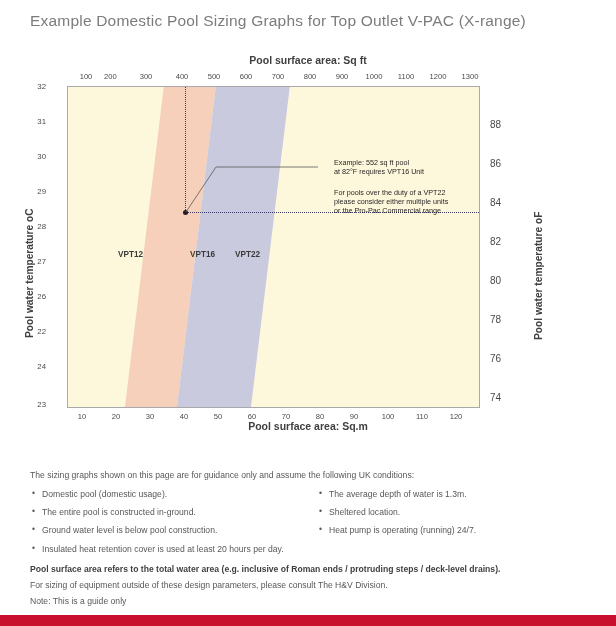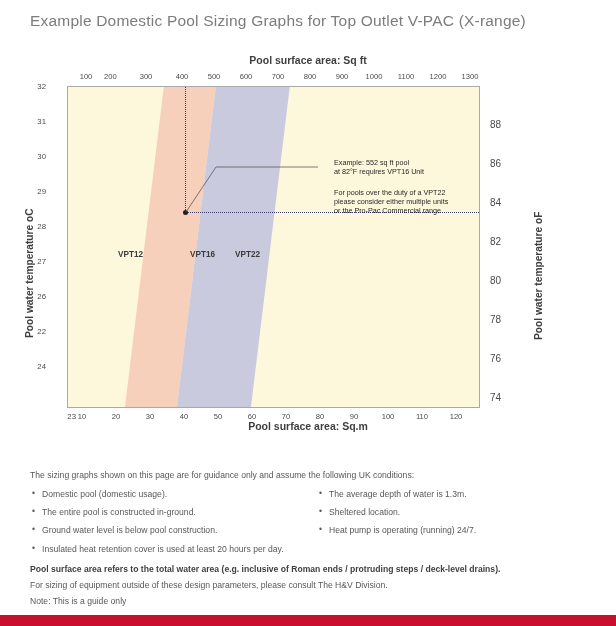--- a/index.html
+++ b/index.html
@@ -110,21 +110,21 @@
 
   <div class="tick tick-left" style="top:34px;">32</div>
   <div class="tick tick-left" style="top:69px;">31</div>
   <div class="tick tick-left" style="top:104px;">30</div>
   <div class="tick tick-left" style="top:139px;">29</div>
   <div class="tick tick-left" style="top:174px;">28</div>
   <div class="tick tick-left" style="top:209px;">27</div>
   <div class="tick tick-left" style="top:244px;">26</div>
   <div class="tick tick-left" style="top:279px;">22</div>
   <div class="tick tick-left" style="top:314px;">24</div>
-  <div class="tick tick-left" style="top:364px;margin-left:30px;">23</div>
+  <div class="tick tick-left" style="top:352px;">23</div>
 
   <div class="tick tick-right" style="top:71px;">88</div>
   <div class="tick tick-right" style="top:110px;">86</div>
   <div class="tick tick-right" style="top:149px;">84</div>
   <div class="tick tick-right" style="top:188px;">82</div>
   <div class="tick tick-right" style="top:227px;">80</div>
   <div class="tick tick-right" style="top:266px;">78</div>
   <div class="tick tick-right" style="top:305px;">76</div>
   <div class="tick tick-right" style="top:344px;">74</div>
 

